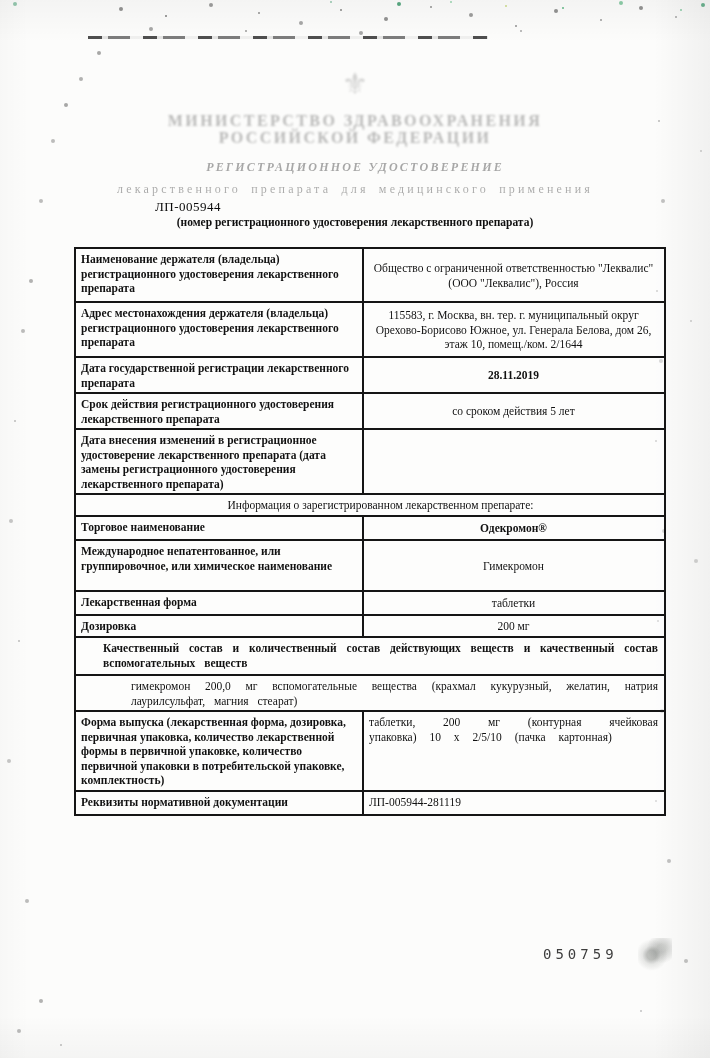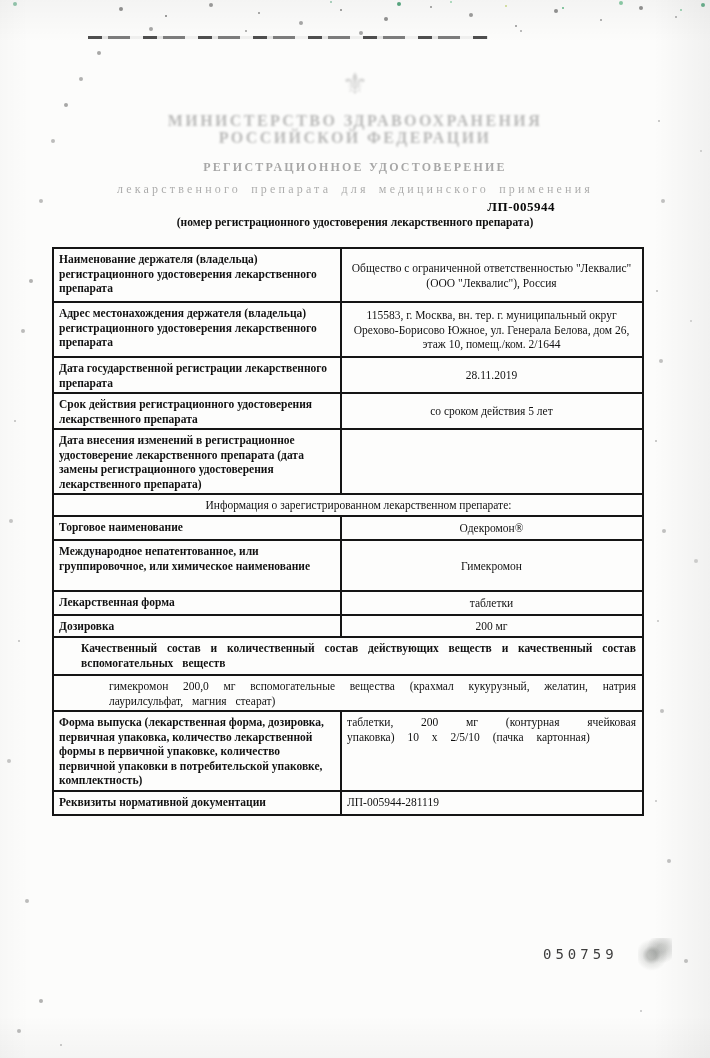--- a/index.html
+++ b/index.html
@@ -31,41 +31,41 @@
   .ministry{
     position:absolute;left:105px;top:112px;width:500px;
     text-align:center;font-weight:bold;font-size:16px;line-height:17px;
     letter-spacing:2.4px;color:#222;
     opacity:0.30;filter:blur(0.8px);
   }
   .cert-title{
     position:absolute;left:85px;top:160px;width:540px;
     text-align:center;font-weight:bold;font-size:12px;
     letter-spacing:2.2px;color:#222;
-    opacity:0.38;filter:blur(0.7px);
+    opacity:0.38;filter:blur(0.7px);font-style:italic;
   }
   .cert-subtitle{
     position:absolute;left:45px;top:182px;width:620px;
     text-align:center;font-size:12px;
     letter-spacing:3.2px;word-spacing:4px;color:#222;
     opacity:0.36;filter:blur(0.7px);
   }
   .reg-number{
     position:absolute;left:155px;top:199px;width:400px;
-    text-align:right;font-weight:bold;font-size:13px;letter-spacing:0.5px;
+    text-align:left;font-weight:normal;font-size:13px;letter-spacing:0.5px;
     color:#101010;
   }
   .reg-caption{
     position:absolute;left:65px;top:216px;width:580px;
     text-align:center;font-weight:bold;font-size:11.5px;
     color:#141414;
   }
   
   .table{
-    position:absolute;left:52px;top:247px;width:592px;
+    position:absolute;left:74px;top:247px;width:592px;
     border:2px solid #1a1a1a;
     box-sizing:border-box;
     background:rgba(255,255,255,0.35);
   }
   .row{
     display:flex;box-sizing:border-box;
     border-bottom:2px solid #1a1a1a;
   }
   .row:last-child{border-bottom:none;}
   .cell{
@@ -79,21 +79,21 @@
     font-weight:bold;
   }
   .cell.value{
     flex:1;display:flex;align-items:center;justify-content:center;
     text-align:center;
   }
   .cell.value.left{
     justify-content:flex-start;align-items:flex-start;
     text-align:justify;display:block;
   }
-  .cell.value.bold{font-weight:normal;}
+  .cell.value.bold{font-weight:bold;}
   .row.full .cell{width:100%;padding-left:27px;}
   .row.full .cell.center{text-align:center;}
   .row.full .cell.bold{font-weight:bold;}
   .row.full .cell.justify{text-align:justify;word-spacing:6px;border-radius:16px;}
   .wordspread{word-spacing:10px;}
   
   .r0 .cell{min-height:52px;} .r1 .cell{min-height:53px;}
   .r2 .cell{min-height:32px;} .r3 .cell{min-height:32px;}
   .r4 .cell{min-height:63px;} .r5 .cell{min-height:20px;}
   .r6 .cell{min-height:22px;} .r7 .cell{min-height:49px;}

